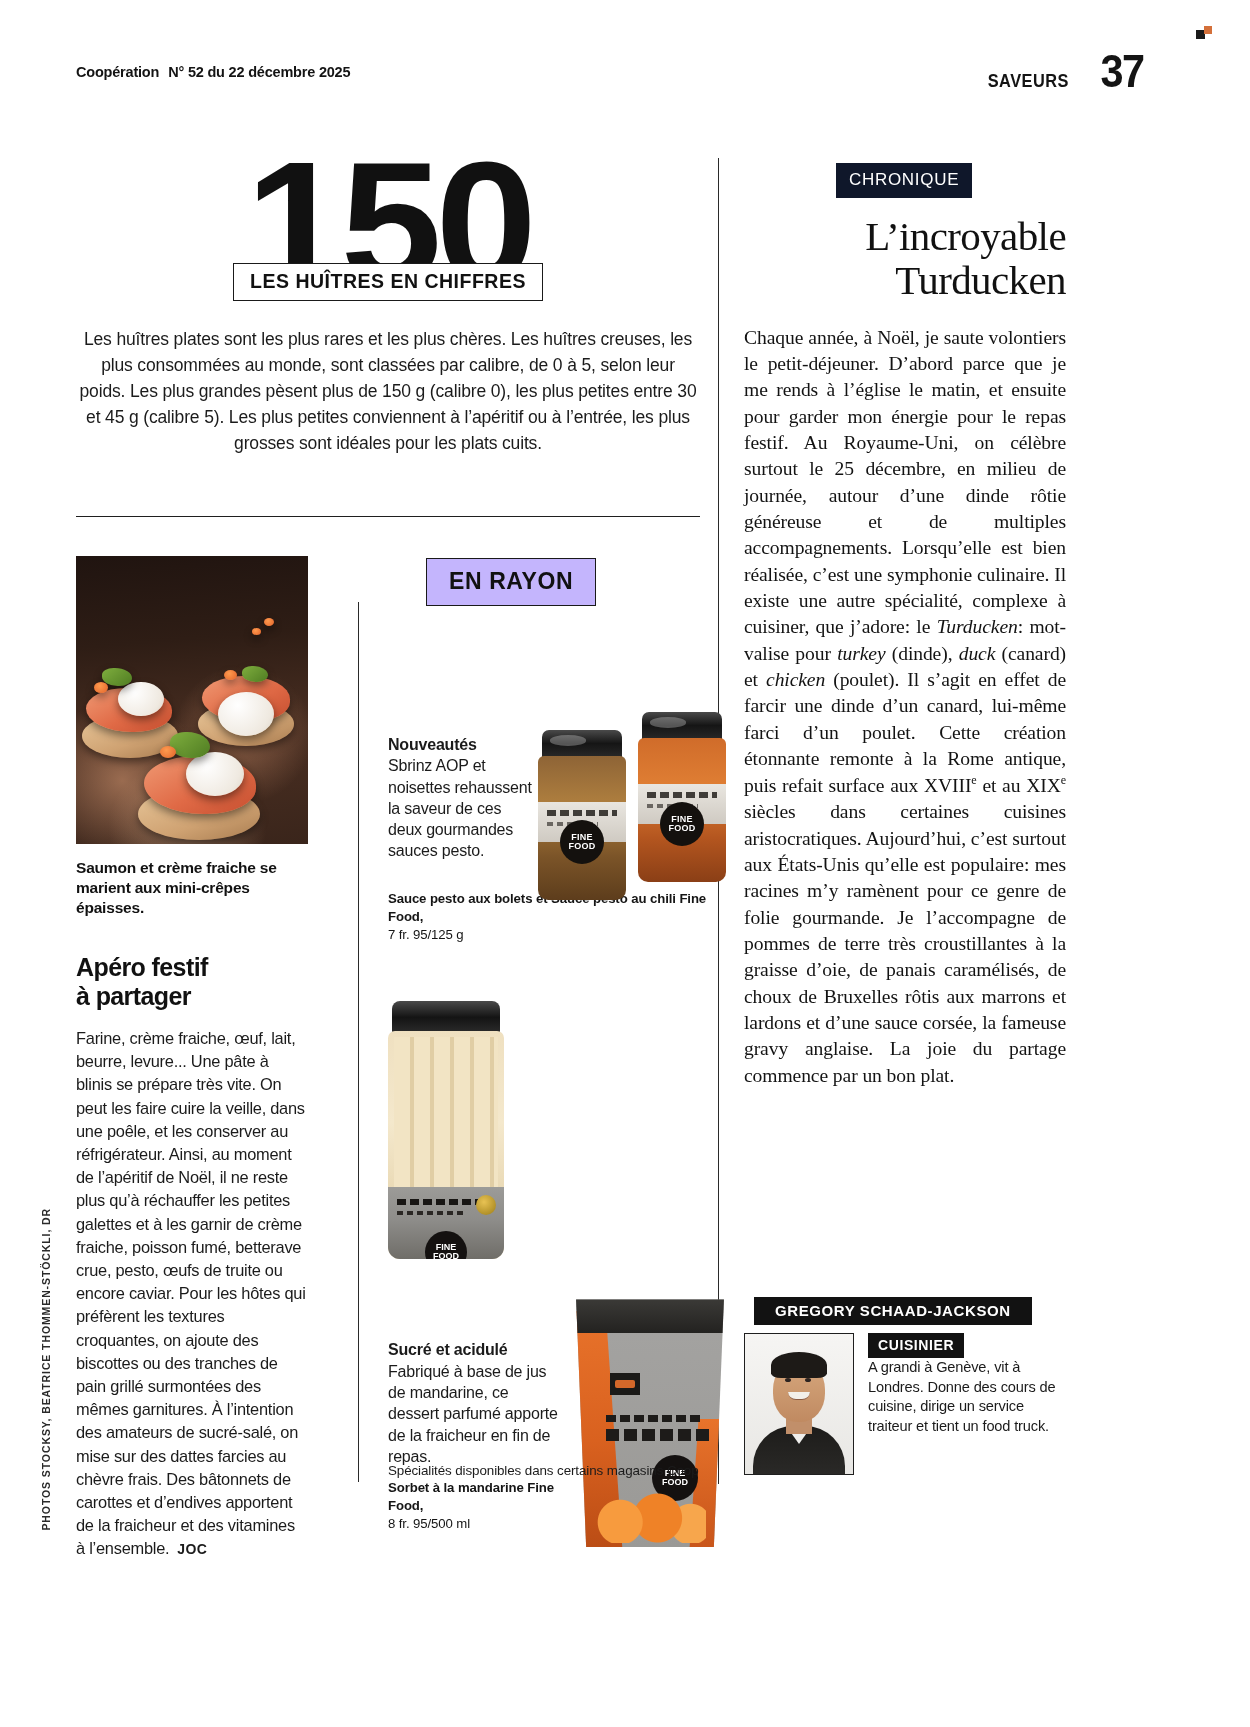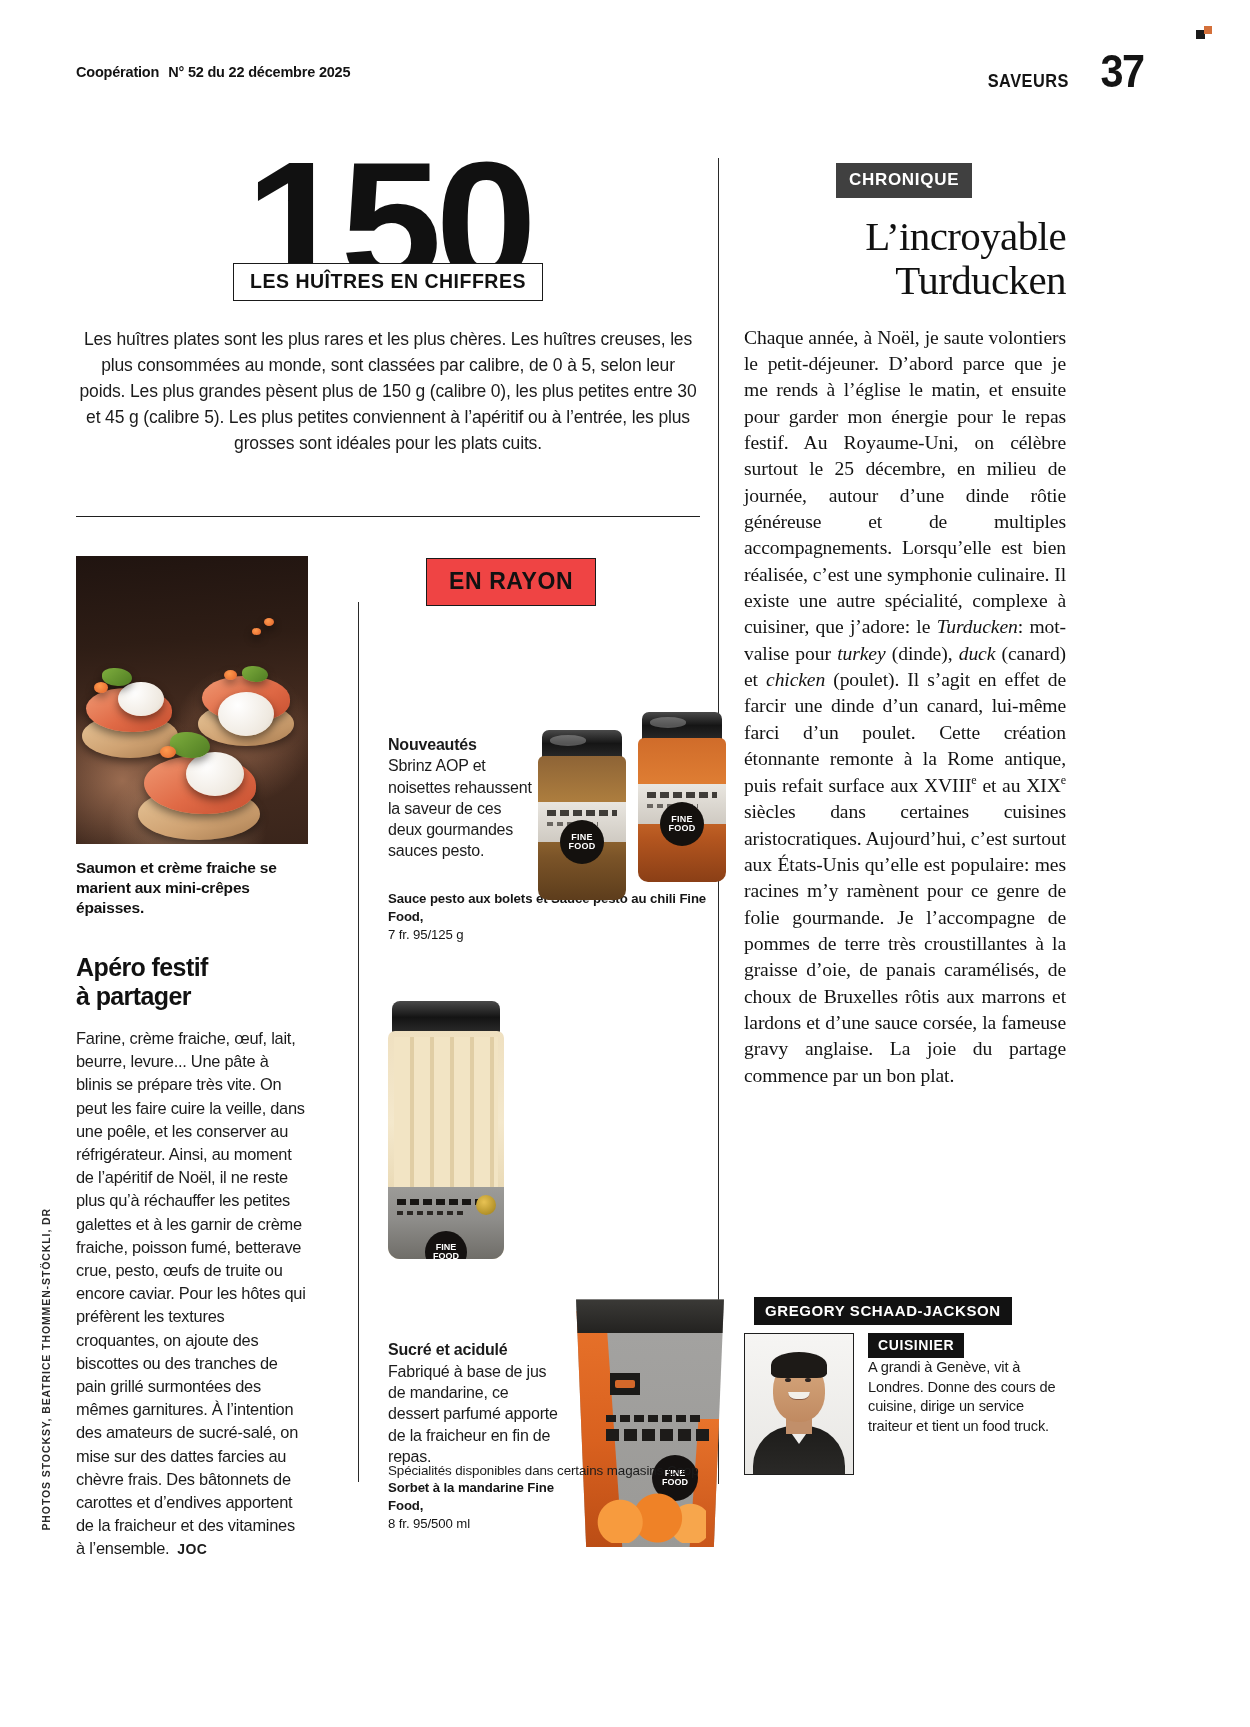--- a/index.html
+++ b/index.html
@@ -224,21 +224,21 @@
 
   
   .col-mid {
     position: absolute;
     top: 556px;
     left: 388px;
     width: 322px;
   }
   .badge-box {
     display: inline-block;
-    background: #ef4444;
+    background: #c4b5fd;
     border: 1.6px solid #1a1a1a;
     padding: 9px 22px 10px;
     font-size: 23px;
     font-weight: 900;
     letter-spacing: 0.6px;
     color: #111;
   }
   .badge-row { margin-top: 2px; margin-left: 38px; }
 
   .prod {
@@ -436,24 +436,24 @@
 
   
   .col-right {
     position: absolute;
     top: 163px;
     left: 744px;
     width: 322px;
   }
   .chronique-badge {
     display: inline-block;
-    background: #404040;
+    background: #0f172a;
     color: #ffffff;
     font-size: 17px;
-    font-weight: 700;
+    font-weight: 400;
     letter-spacing: 0.7px;
     padding: 7px 13px 8px;
     margin-left: 92px;
   }
   .chron-title {
     margin-top: 16px;
     font-family: "Liberation Serif", serif;
     font-size: 41px;
     line-height: 1.08;
     letter-spacing: -0.6px;
@@ -479,21 +479,21 @@
     top: 1297px;
     width: 322px;
   }
   .byline-name {
     display: inline-block;
     background: #121212;
     color: #ffffff;
     font-size: 15px;
     font-weight: 900;
     letter-spacing: 0.6px;
-    padding: 5px 11px 6px;
+    padding: 5px 21px 6px;
     margin-left: 10px;
   }
   .byline-row {
     margin-top: 8px;
     display: flex;
     align-items: flex-start;
     gap: 14px;
   }
   .byline-portrait {
     width: 108px;

